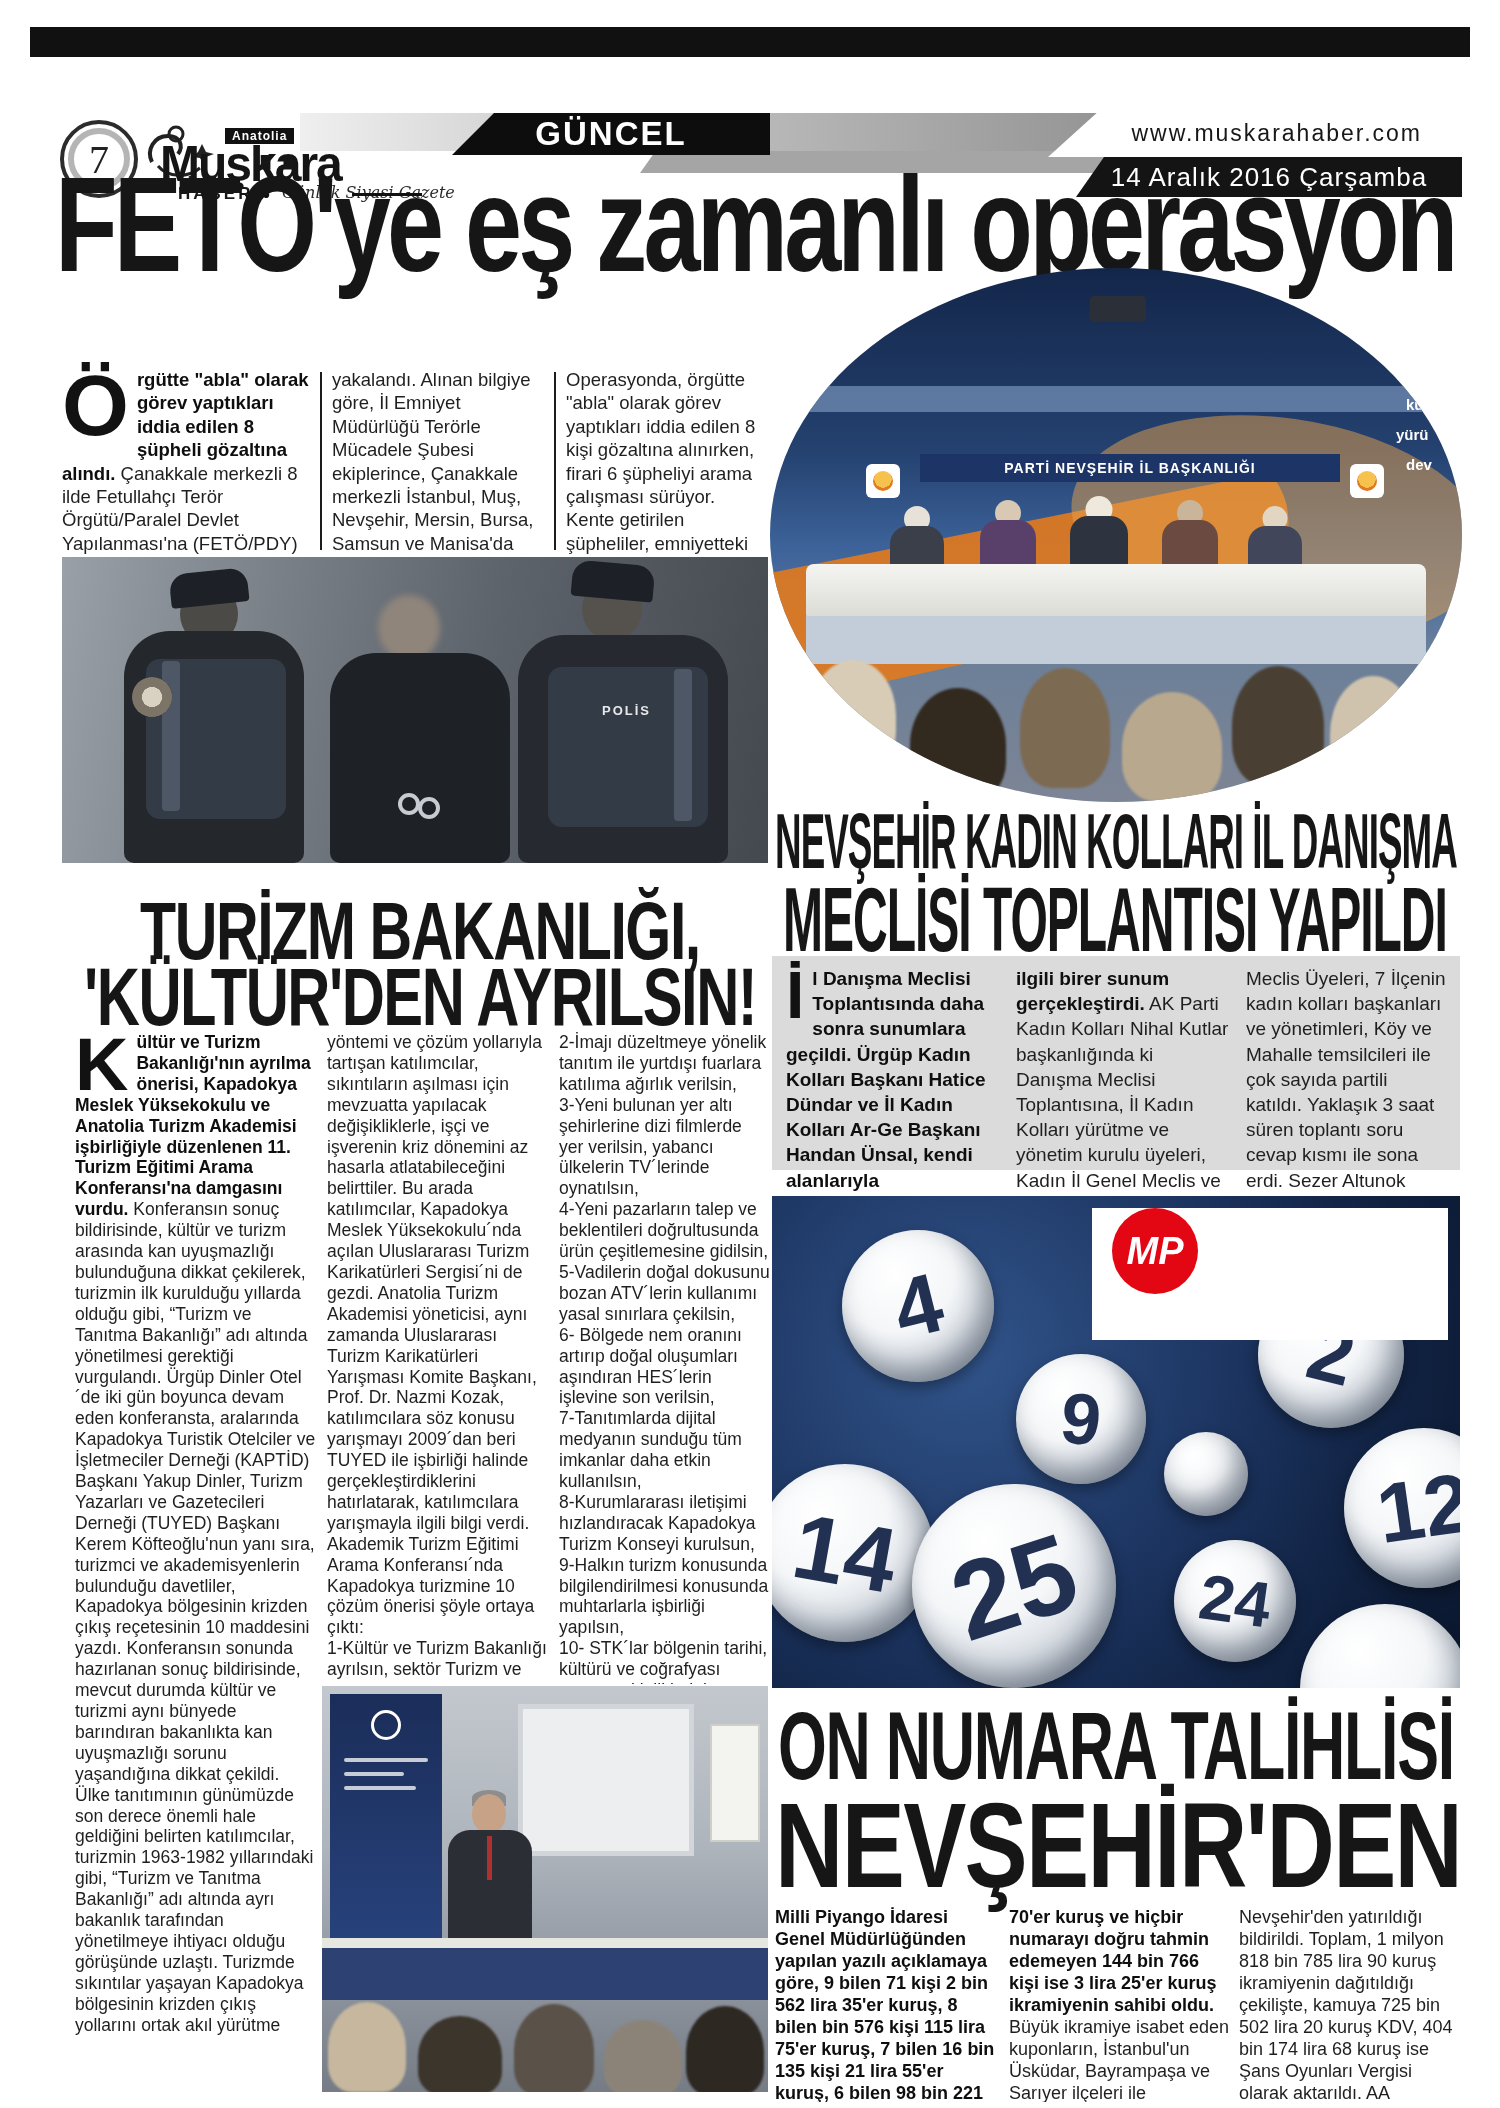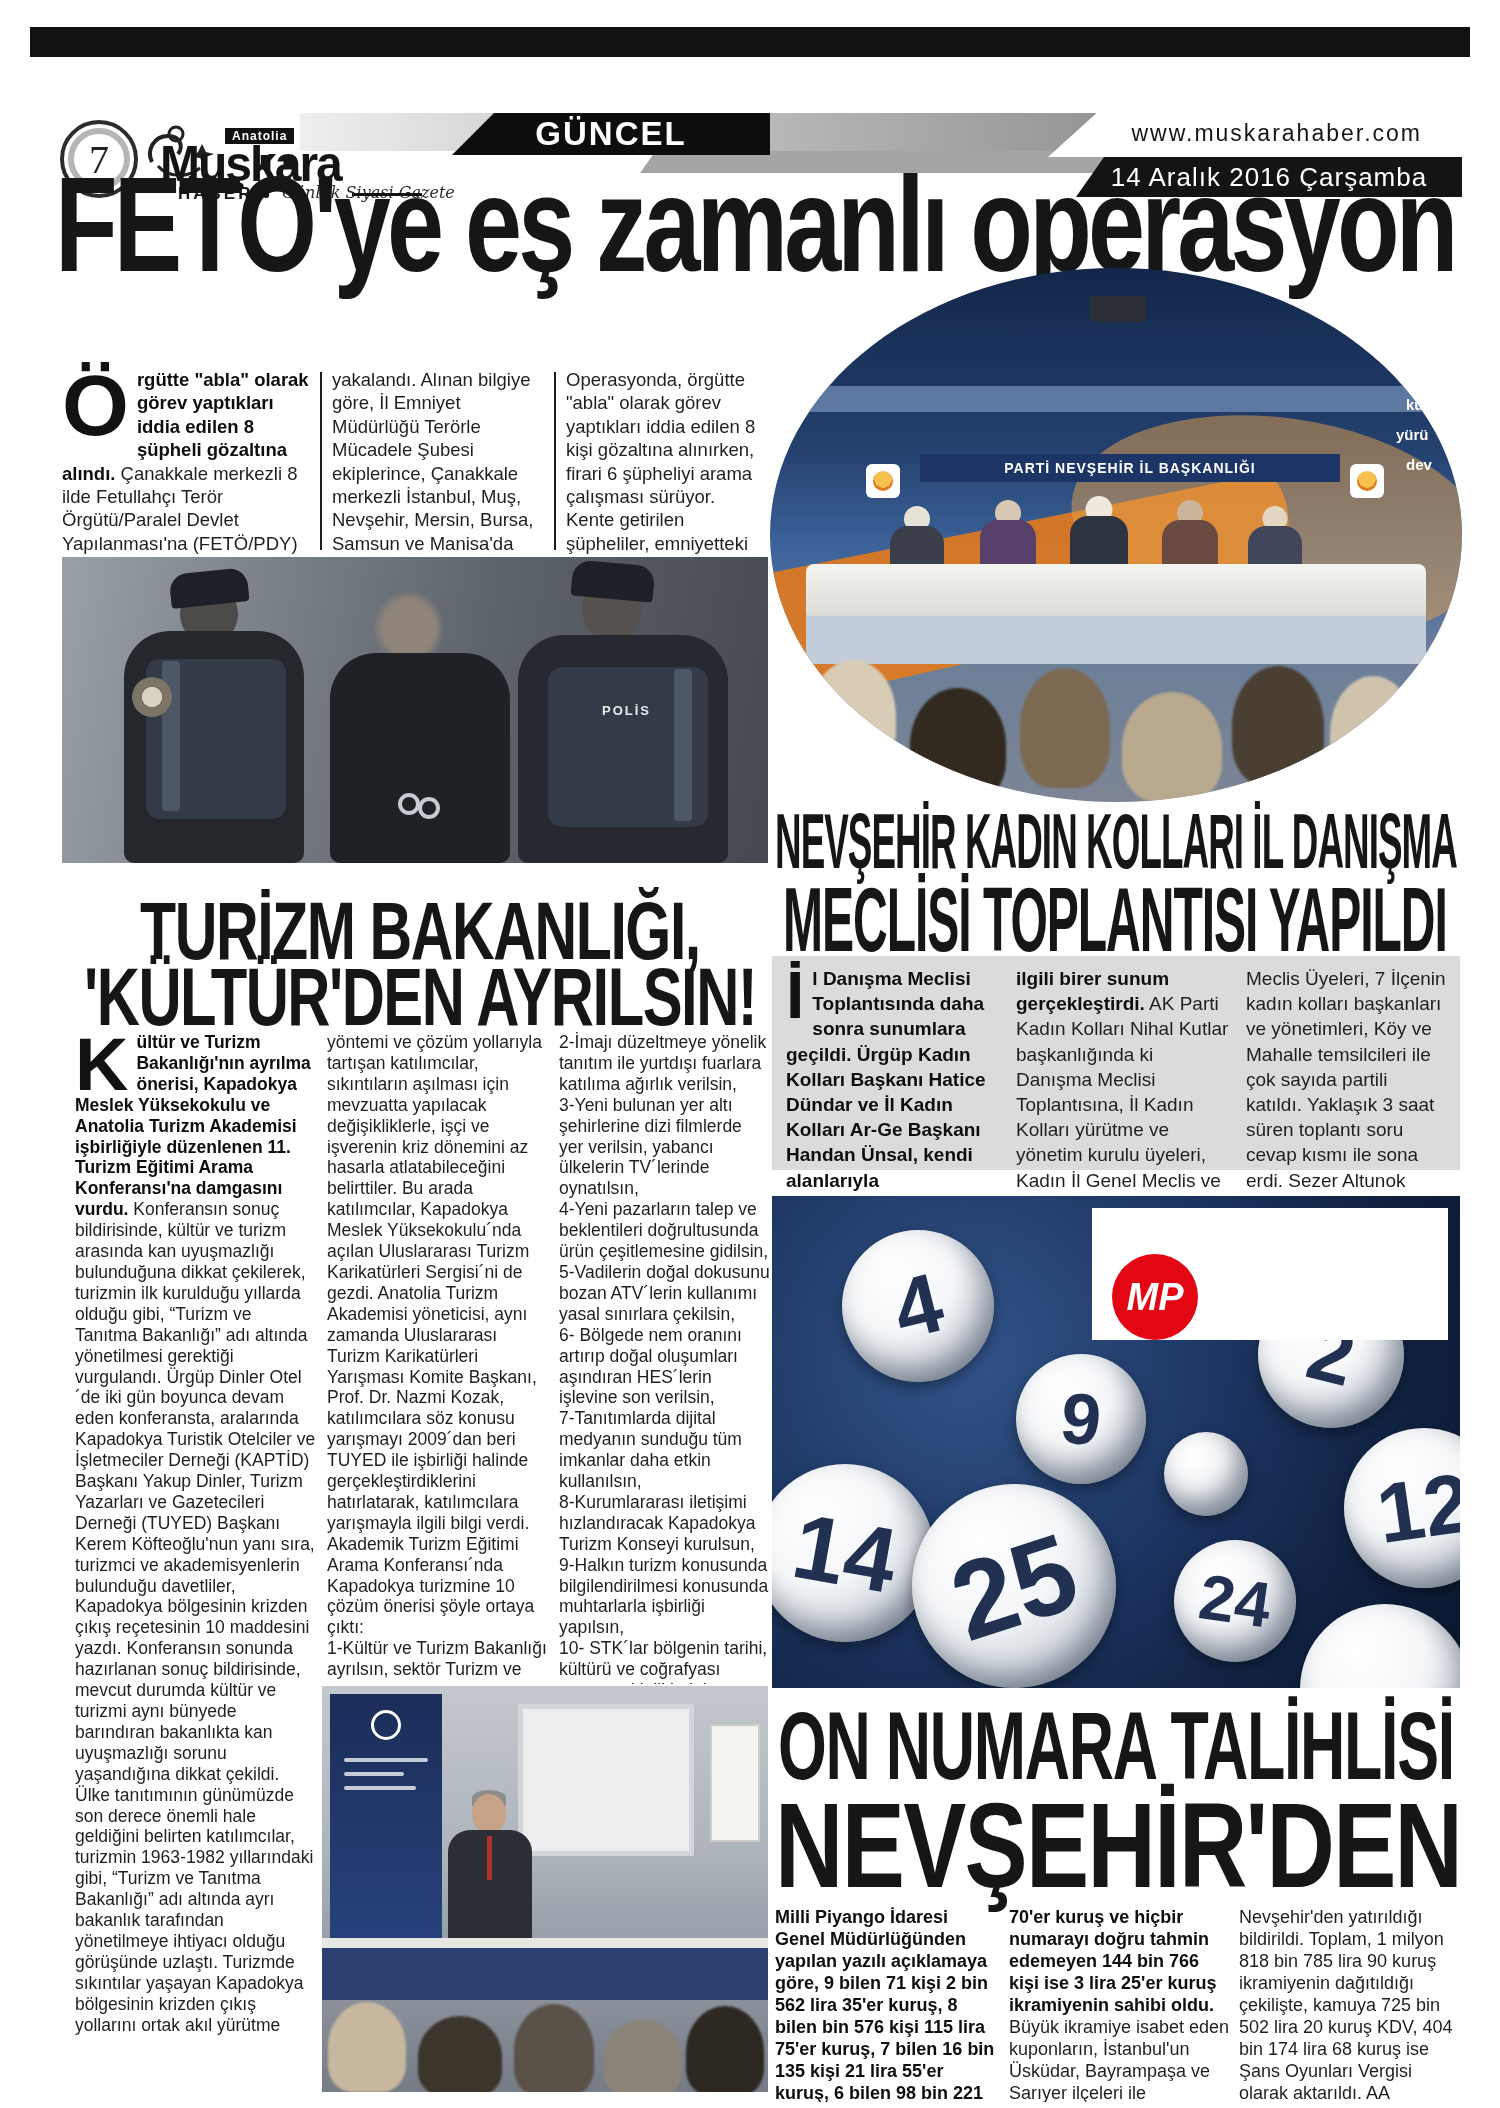--- a/index.html
+++ b/index.html
@@ -63,21 +63,21 @@
 .ov-tablefront{position:absolute;left:36px;top:348px;width:620px;height:48px;background:#c2cdd9}
 .ov-person{position:absolute}
 .ov-person .h{position:absolute;left:50%;transform:translateX(-50%);top:0;border-radius:50%}
 .ov-person .b{position:absolute;left:0;top:20px;width:100%;height:60%;border-radius:18px 18px 0 0}
 .ov-frag{position:absolute;color:#fff;font-weight:bold;font-size:15px}
 .ov-crowd{position:absolute;border-radius:50% 50% 35% 35%;filter:blur(1px)}
 
 .photo-lottery{left:772px;top:1196px;width:688px;height:492px;overflow:hidden;background:radial-gradient(circle at 28% 32%,#31548a 0%,#1c3460 45%,#102140 75%,#0a162c 100%)}
 .ball{position:absolute;border-radius:50%;background:radial-gradient(circle at 35% 28%,#ffffff 0%,#f4f6f8 40%,#ccd3db 72%,#939eab 100%);box-shadow:inset -10px -14px 26px rgba(15,25,45,.38),0 6px 14px rgba(0,0,0,.35)}
 .ball span{position:absolute;inset:0;display:flex;align-items:center;justify-content:center;font-weight:bold;color:#223052}
-.mp-box{position:absolute;left:320px;top:12px;width:356px;height:132px;background:#fff;display:flex;align-items:flex-end;gap:28px;padding:0 20px}
+.mp-box{position:absolute;left:320px;top:12px;width:356px;height:132px;background:#fff;display:flex;align-items:flex-start;gap:28px;padding:0 20px}
 .mp-mark{width:86px;height:86px;border-radius:50%;background:#e30613;color:#fff;font-weight:bold;font-size:38px;font-style:italic;display:flex;align-items:center;justify-content:center;flex:none}
 .mp-text{color:#1c2f87;font-weight:bold;font-size:37px;line-height:40px;letter-spacing:-1px}
 
 .photo-conf{left:322px;top:1686px;width:446px;height:406px;overflow:hidden;background:linear-gradient(180deg,#c3c8ce 0%,#aeb4bc 40%,#959ca5 65%,#757c86 100%)}
 .cf-banner{position:absolute;left:8px;top:8px;width:112px;height:250px;background:linear-gradient(180deg,#1b2d59,#27427c)}
 .cf-banner .logo{position:absolute;left:50%;top:16px;transform:translateX(-50%);width:30px;height:30px;border-radius:50%;border:3px solid #fff}
 .cf-banner .tl{position:absolute;left:14px;width:84px;height:4px;background:rgba(255,255,255,.75);border-radius:2px}
 .cf-screen{position:absolute;left:196px;top:18px;width:176px;height:152px;background:#eceef0;border:5px solid #d2d5d9}
 .cf-flip{position:absolute;left:388px;top:38px;width:50px;height:118px;background:#f3f3f0;border:2px solid #cfcfca}
 .cf-man-head{position:absolute;left:150px;top:108px;width:34px;height:40px;border-radius:50%;background:#c8a286}

